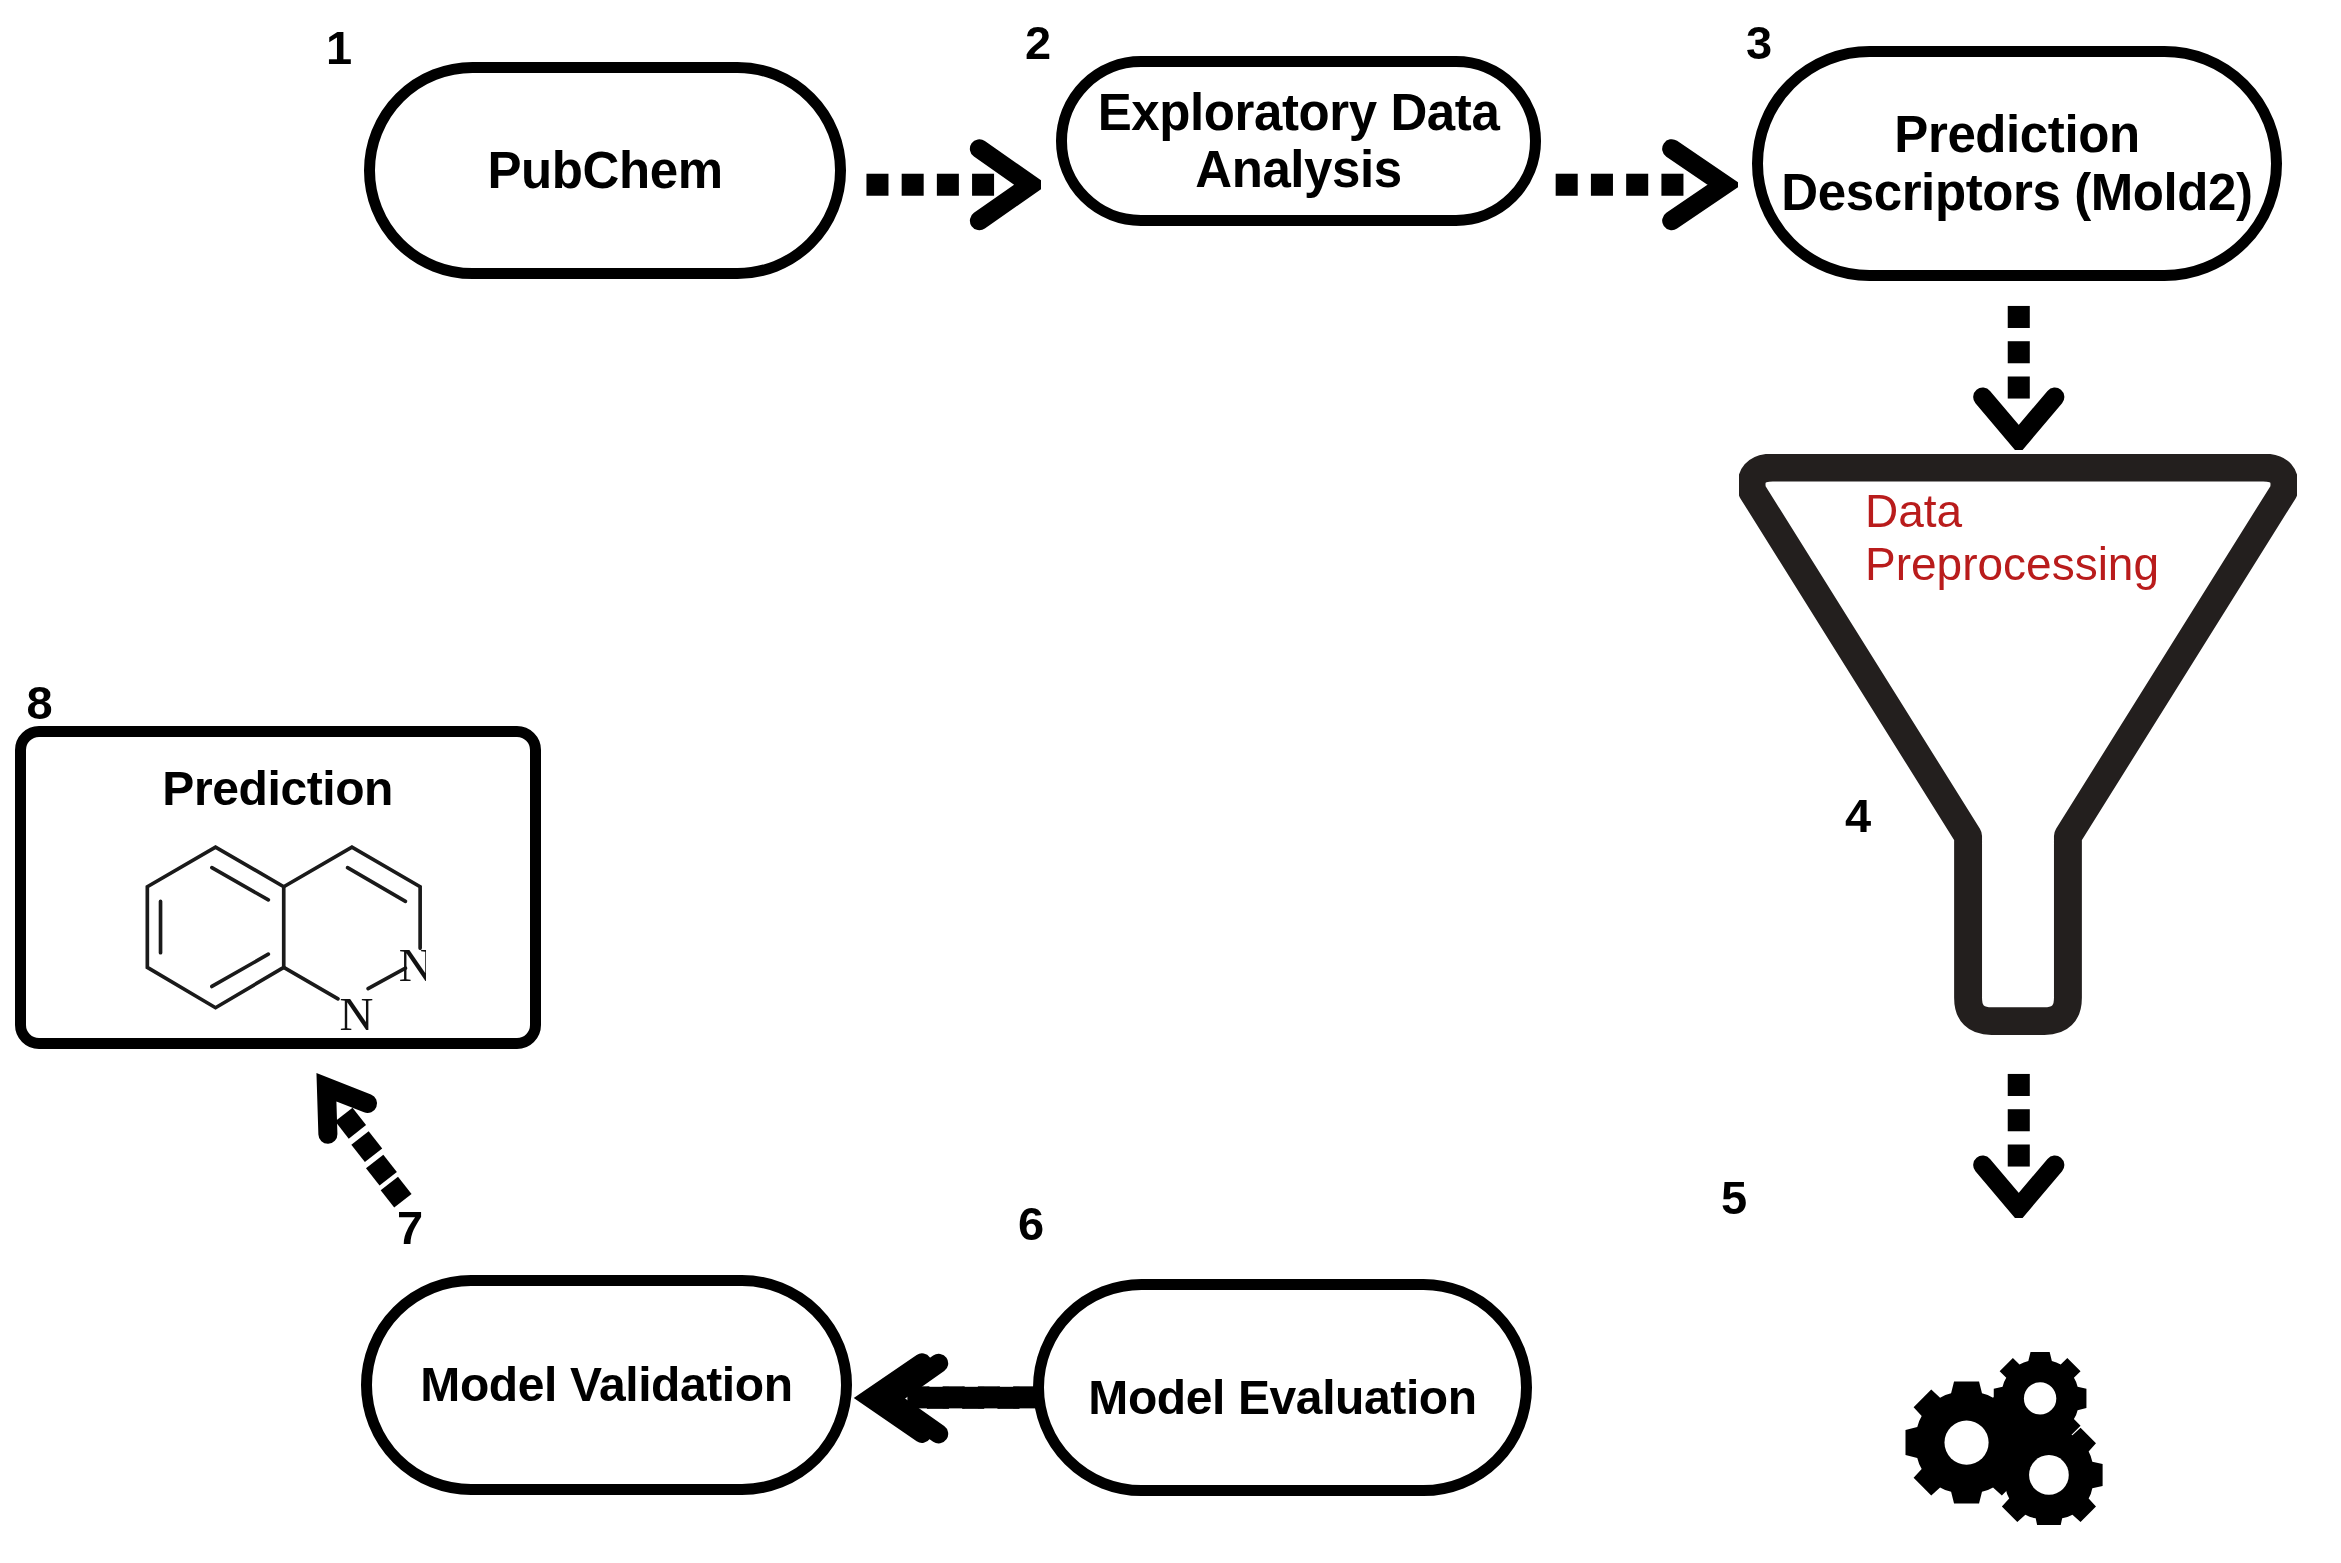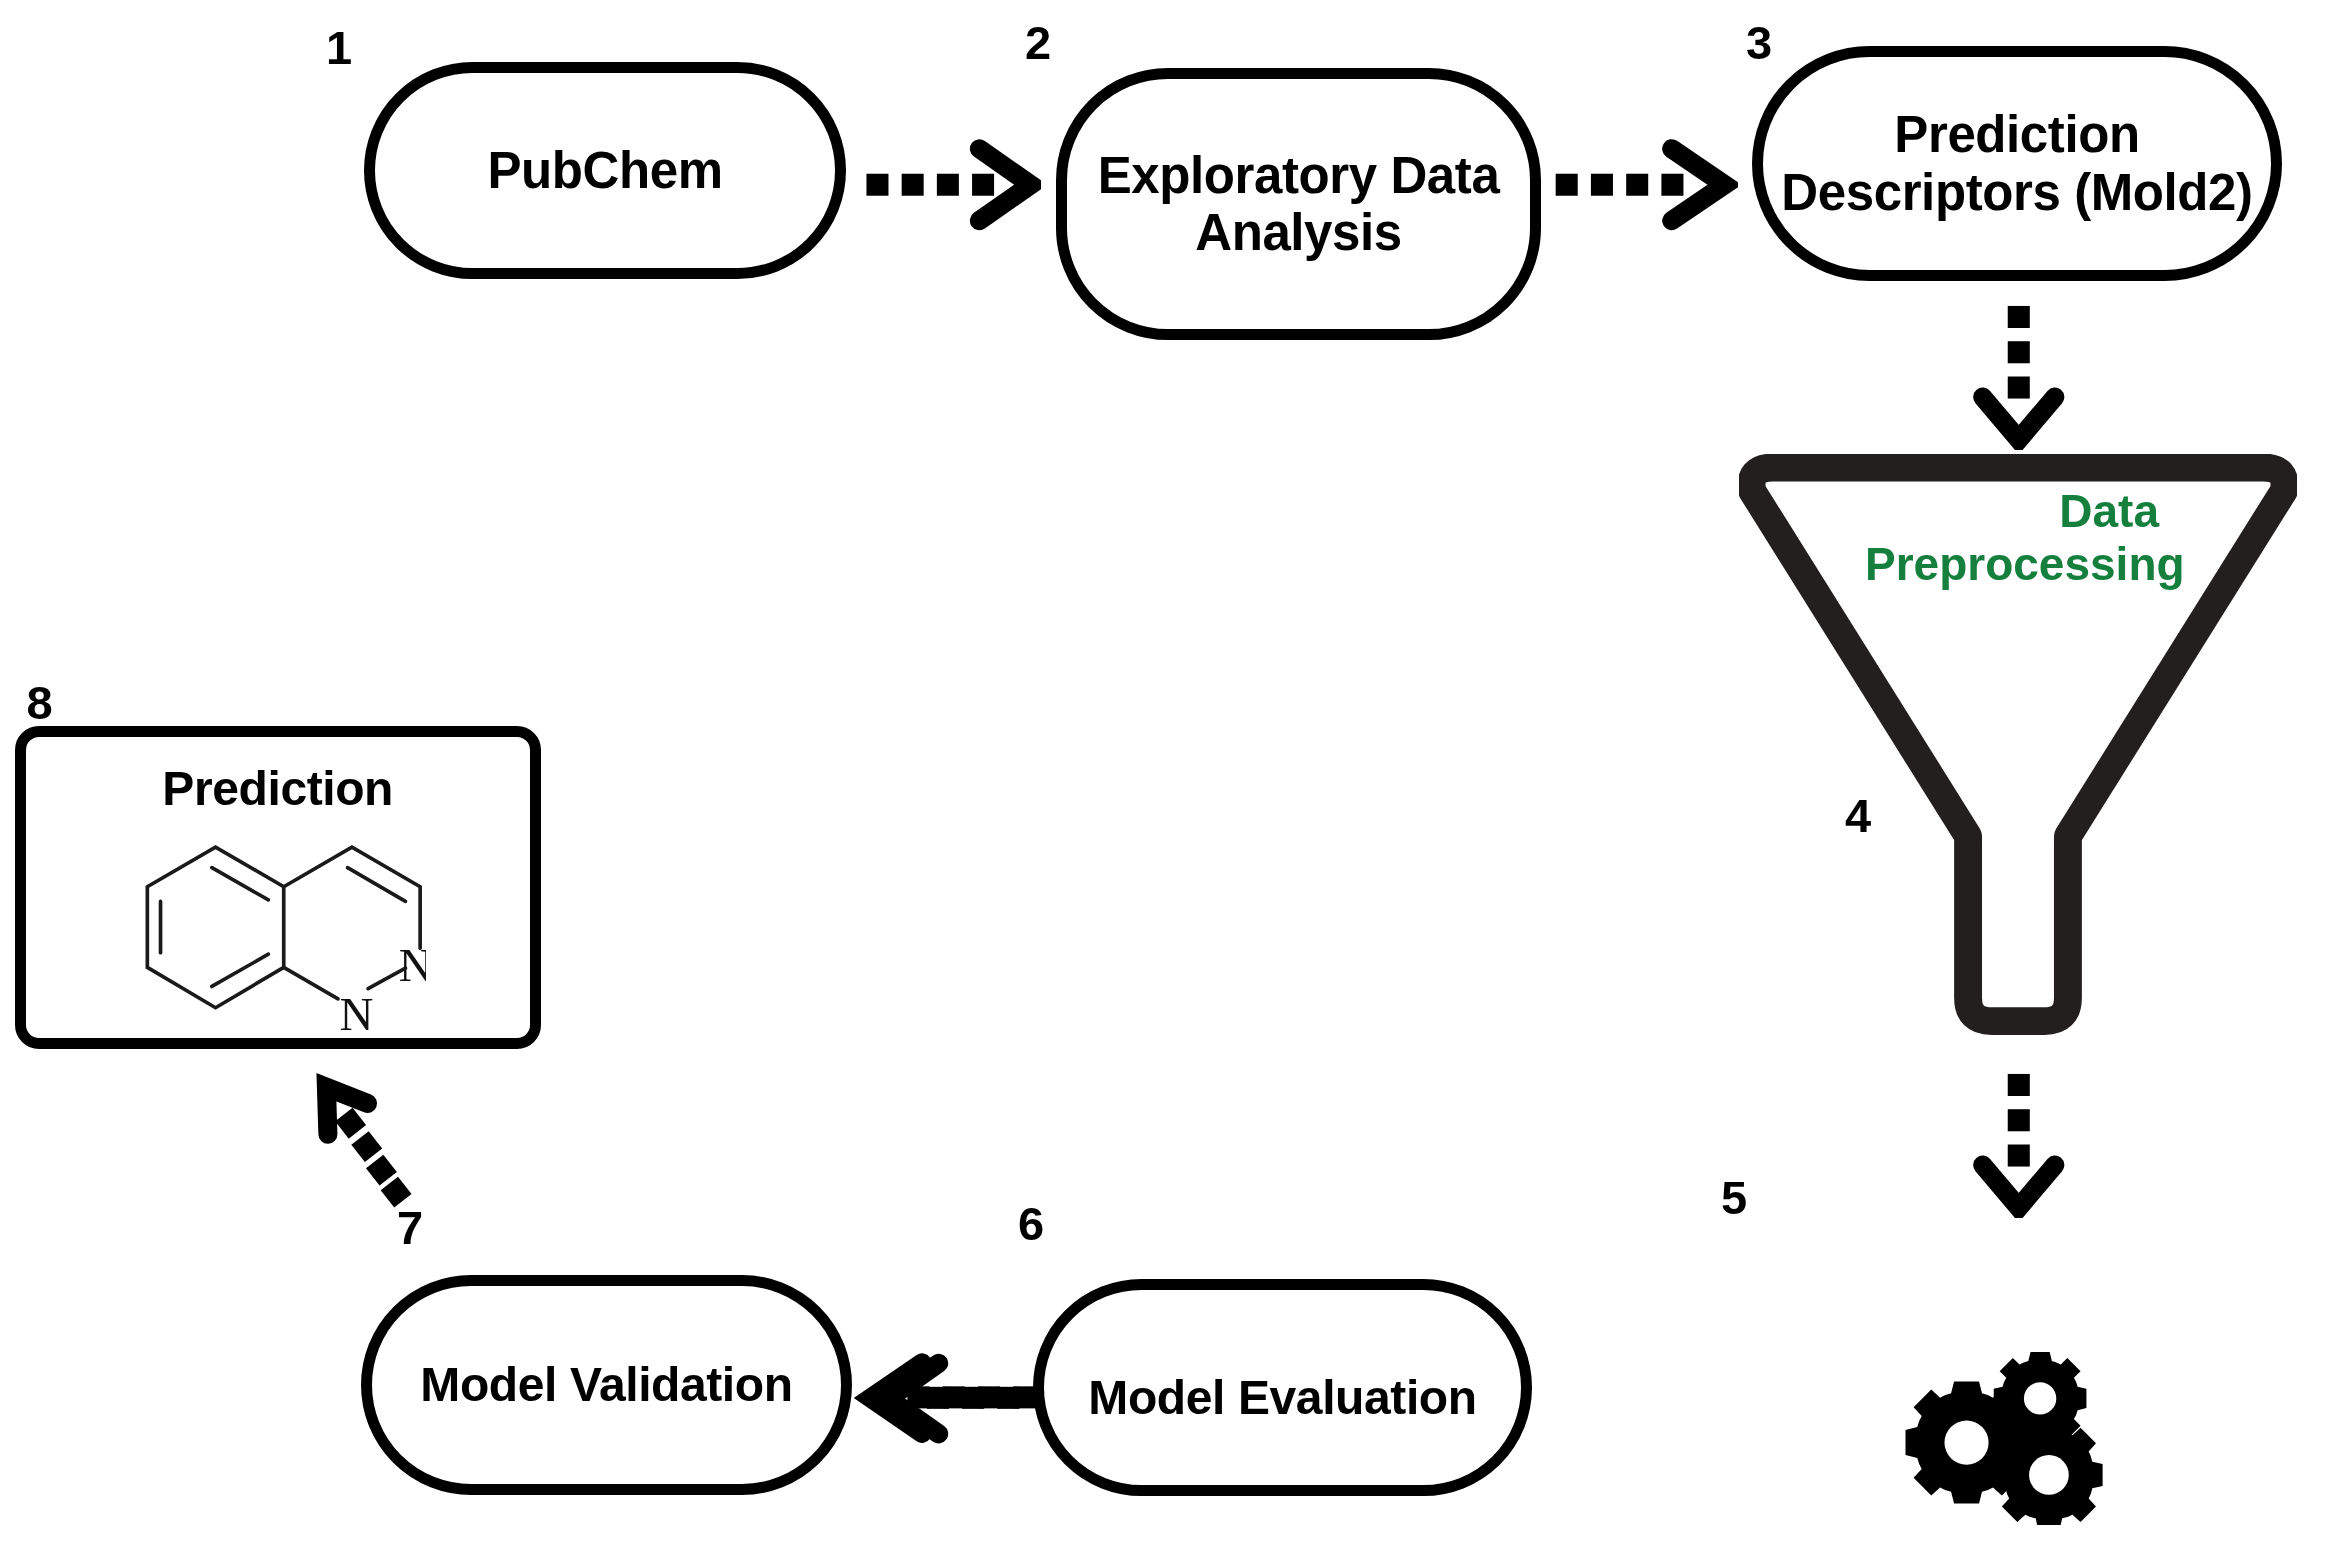--- a/index.html
+++ b/index.html
@@ -47,23 +47,23 @@
     line-height: 1;
   }
 
   
   .funnel {
     position: absolute;
     pointer-events: none;
   }
   .funnel-text {
     position: absolute;
-    font-weight: bold;
-    color: #15803d;
-    text-align: right;
+    font-weight: normal;
+    color: #b91c1c;
+    text-align: left;
     line-height: 1.15;
   }
 
   
   .arrow {
     position: absolute;
     pointer-events: none;
   }
 
   
@@ -89,21 +89,21 @@
   <div class="step-num" style="left:1845px; top:792px;">4</div>
   <div class="step-num" style="left:1721px; top:1174px;">5</div>
   <div class="step-num" style="left:1018px; top:1200px;">6</div>
   <div class="step-num" style="left:397px; top:1204px;">7</div>
   <div class="step-num" style="left:26.4px; top:679px;">8</div>
 
   <div class="node" style="left:364px; top:62px; width:482px; height:217px; border-radius:109px;">
     <span class="node-label" style="font-size:51px;">PubChem</span>
   </div>
 
-  <div class="node" style="left:1056px; top:68px; width:485px; height:272px; border-radius:112px;">
+  <div class="node" style="left:1056px; top:56px; width:485px; height:170px; border-radius:112px;">
     <span class="node-label" style="font-size:51px; max-width:441px;">Exploratory Data Analysis</span>
   </div>
 
   <div class="node" style="left:1752px; top:46px; width:530px; height:235px; border-radius:118px;">
     <span class="node-label" style="font-size:51px; max-width:507px;">Prediction Descriptors (Mold2)</span>
   </div>
 
   <svg class="arrow" style="left:865px; top:137px;" width="176" height="94" viewBox="0 0 240 128">
     <g fill="#000000">
       <rect x="2" y="50" width="30" height="30"></rect>

